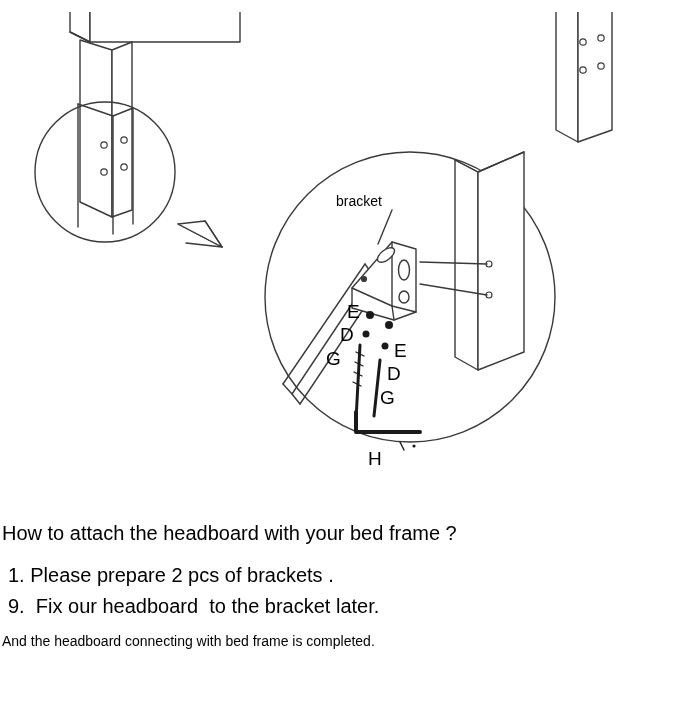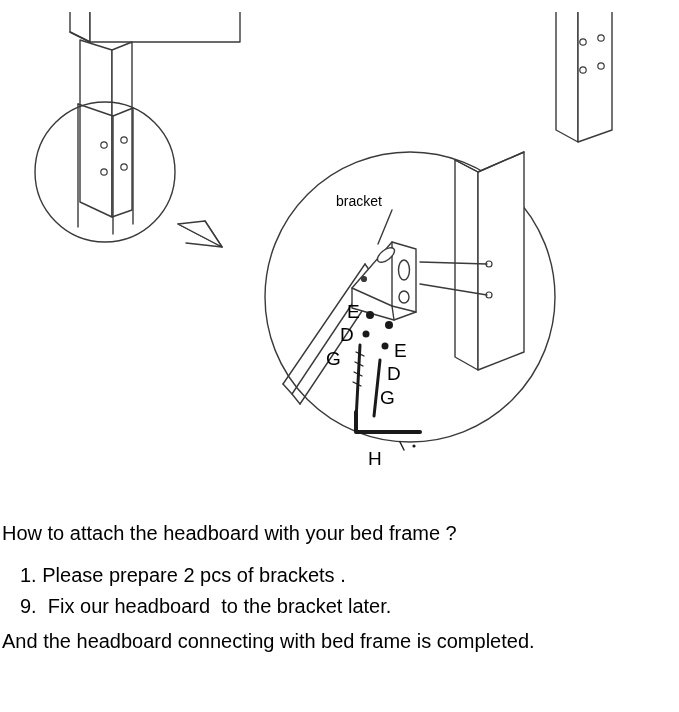--- a/index.html
+++ b/index.html
@@ -47,25 +47,25 @@
     line-height: 26px;
   }
   .step-list {
     margin: 0;
     padding: 0;
     list-style: none;
   }
   .step-item {
     font-size: 20px;
     line-height: 31px;
-    margin-left: 20px;
+    margin-left: 8px;
     white-space: pre;
   }
   .closing-line {
-    font-size: 20px;
+    font-size: 14px;
     margin: 6px 0 0 2px;
     line-height: 26px;
   }
 </style>
 </head>
 <body>
 
 <div id="diagram-area">
   <svg id="diagram-svg" width="679" height="500" viewBox="0 0 679 500" xmlns="http://www.w3.org/2000/svg">
 

